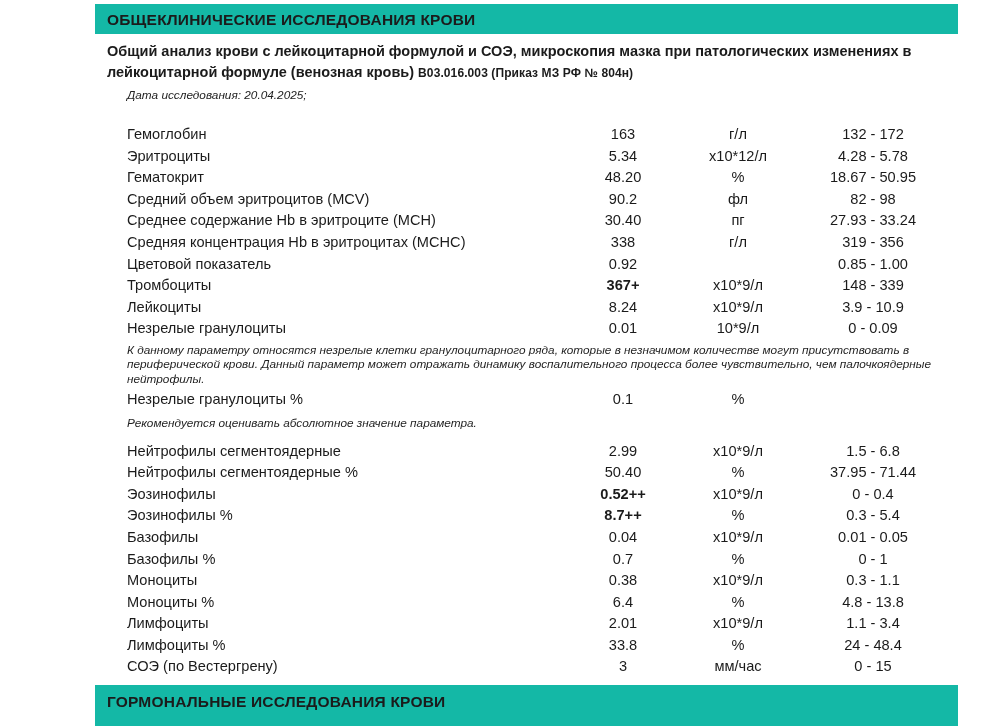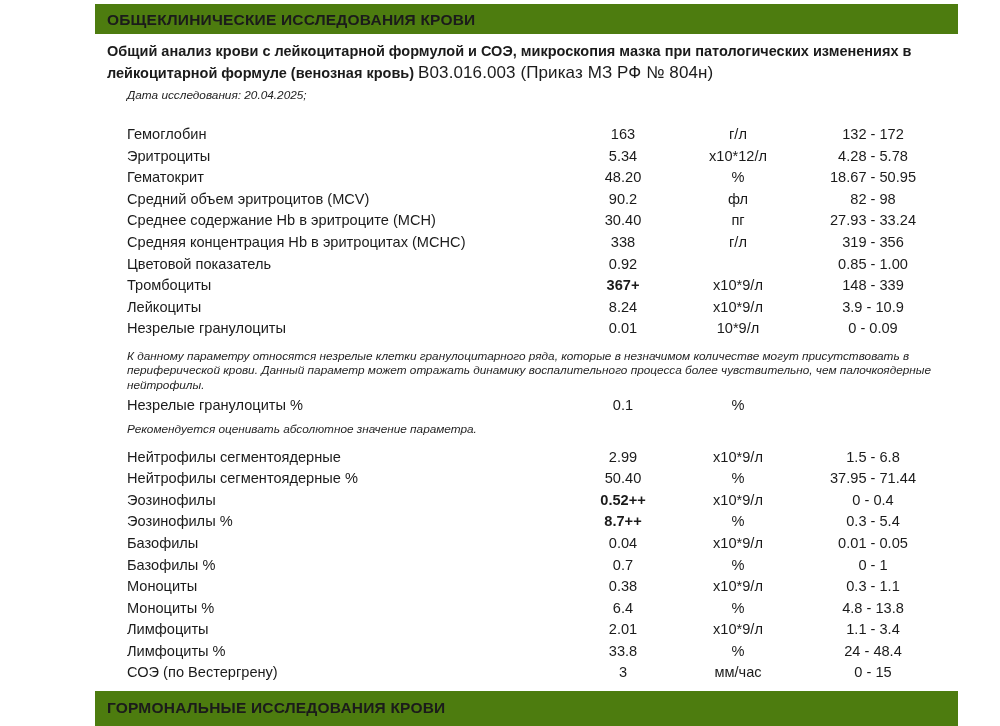--- a/index.html
+++ b/index.html
@@ -2,44 +2,44 @@
 <html><head>
 <meta charset="utf-8">
 <style>
   html,body{margin:0;padding:0;background:#ffffff;}
   body{
     width:1000px;height:726px;overflow:hidden;
     font-family:"Liberation Sans","DejaVu Sans",sans-serif;
     color:#1b1b1b;-webkit-font-smoothing:antialiased;
   }
   .page{margin-left:95px;width:863px;padding-top:4px;}
-  .bar{background:#4d7c0f;}
+  .bar{background:#14b8a6;}
   .section-title{
     font-size:15.5px;font-weight:bold;letter-spacing:.2px;
     padding:7px 12px 6px 12px;line-height:17px;
   }
   .subtitle{
     font-weight:bold;font-size:14.5px;line-height:21px;
     margin:7px 12px 0 12px;
   }
-  .subtitle .code{font-size:17px;font-weight:normal;letter-spacing:.1px;}
+  .subtitle .code{font-size:12px;font-weight:bold;letter-spacing:.1px;}
   .study-date{
     font-style:italic;font-size:11.8px;color:#222;
     margin:4px 0 22px 32px;
   }
   .trow{
     display:grid;grid-template-columns:1fr 130px 100px 170px;
     font-size:14.6px;line-height:21.6px;
   }
   .trow .cell.name{padding-left:32px;white-space:nowrap;}
   .trow .cell.value,.trow .cell.unit,.trow .cell.ref{text-align:center;white-space:nowrap;}
   .trow .cell.value.flag{font-weight:bold;}
   .note{
     font-style:italic;font-size:11.8px;line-height:14.5px;color:#1f1f1f;
-    margin:9px 12px 3px 32px;
+    margin:3px 12px 3px 32px;
   }
   .note.single{margin:5px 12px 10px 32px;}
   .hormone-block{margin-top:7px;padding:8px 12px 9px 12px;}
   .hormone-title{font-size:15.5px;font-weight:bold;letter-spacing:.2px;line-height:17px;}
   .hormone-sub{font-size:15px;font-weight:bold;line-height:17px;margin-top:16px;}
 </style>
 </head>
 <body>
 
 <div class="page">

